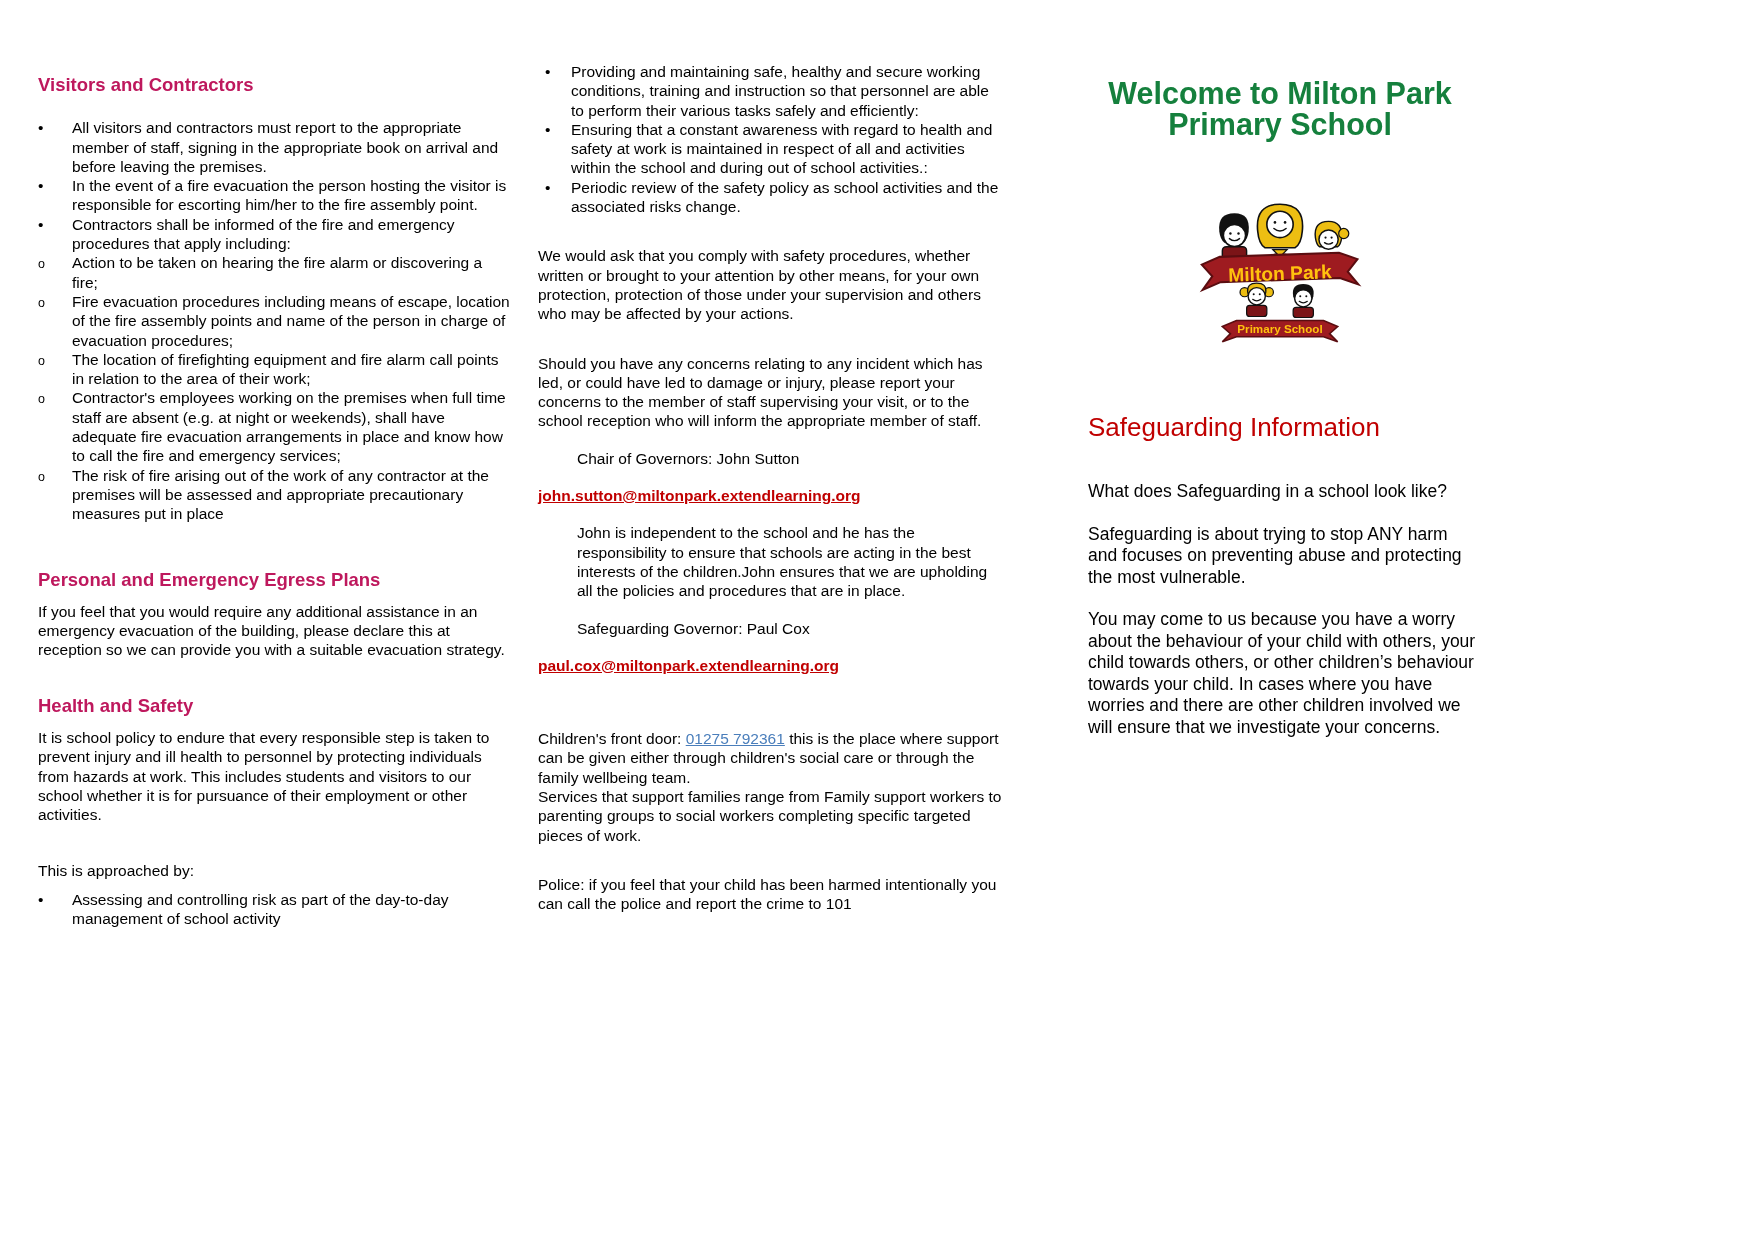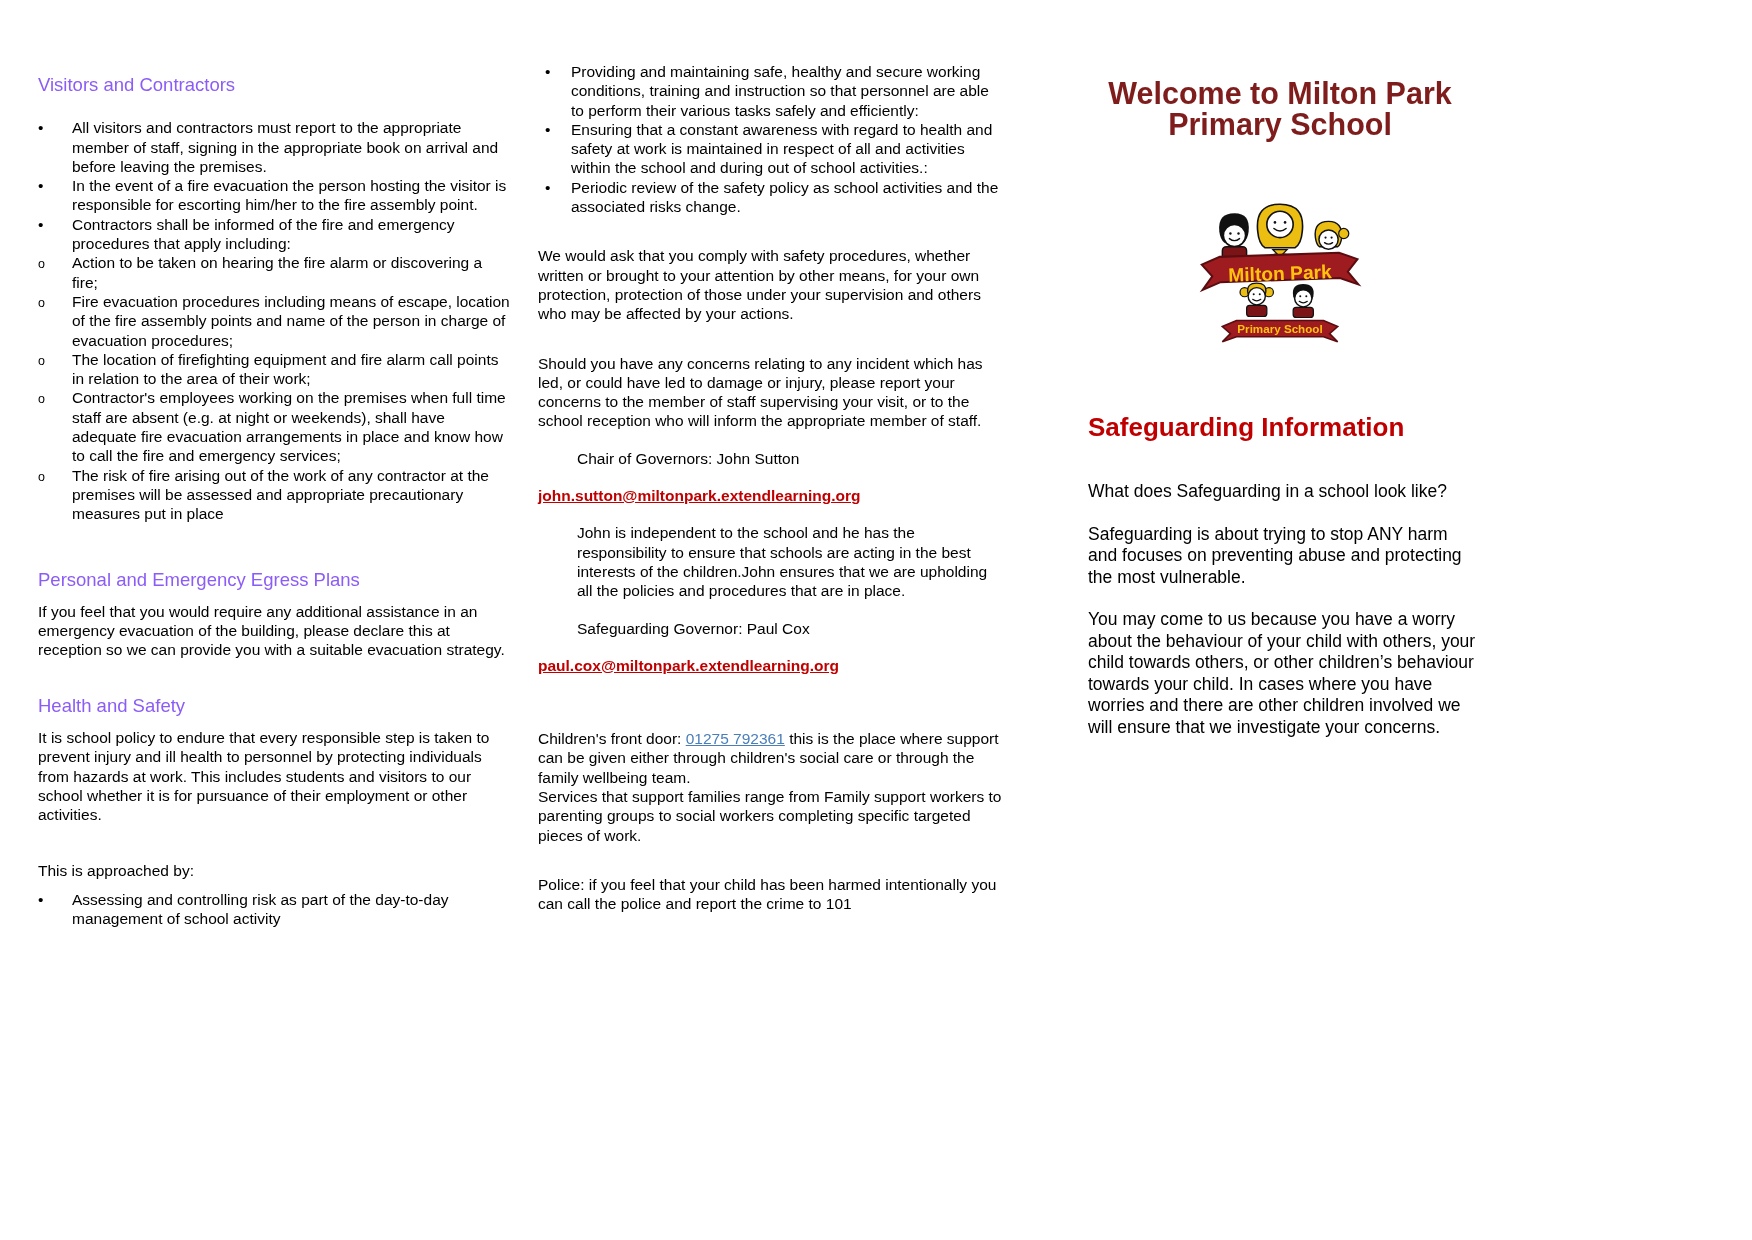--- a/index.html
+++ b/index.html
@@ -11,21 +11,21 @@
     color:#000000;
     overflow:hidden;
   }
   
   .col{position:absolute;top:0;}
   .col1{left:38px;top:75px;width:474px;font-size:15.5px;line-height:19.3px;}
   .col2{left:538px;top:62px;width:466px;font-size:15.5px;line-height:19.3px;}
   .col3{left:1082px;top:78px;width:396px;font-size:17.5px;line-height:21.5px;}
 
   
-  .red-h{color:#8b5cf6;font-weight:normal;}
+  .red-h{color:#be185d;font-weight:bold;}
   .col1 .red-h{font-size:18.5px;margin:0 0 24px 0;}
   .col1 .red-h.mt{margin-top:46px;margin-bottom:13px;}
   .col1 .red-h.mt2{margin-top:36px;margin-bottom:13px;}
   p{margin:0;}
   .gap-sm{margin-top:10px;}
   .gap-md{margin-top:30px;}
   .gap-lg{margin-top:36px;}
 
   
   .li{display:flex;align-items:flex-start;}
@@ -40,25 +40,25 @@
   .email-link{
     display:inline-block;
     color:#c00000;font-weight:bold;text-decoration:underline;
     margin-top:18px;cursor:pointer;
   }
   .plain-line{margin-top:18px;margin-left:39px;}
   .phone-link{color:#4a7ebb;text-decoration:underline;cursor:pointer;}
 
   
   .brochure-title{
-    color:#7f1d1d;font-weight:bold;font-size:30.5px;line-height:1.0;
+    color:#15803d;font-weight:bold;font-size:30.5px;line-height:1.0;
     text-align:center;margin:0;
   }
   .logo-wrap{margin:58px auto 0 auto;width:172px;}
-  .safeguard-h{color:#c00000;font-weight:bold;font-size:26px;line-height:1.1;margin:56px 0 0 6px;}
+  .safeguard-h{color:#c00000;font-weight:normal;font-size:26px;line-height:1.1;margin:56px 0 0 6px;}
   .col3 p{margin-left:6px;}
   .col3 .p1{margin-top:40px;}
   .col3 .p2{margin-top:21px;}
   .col3 .p3{margin-top:21px;}
 </style>
 </head>
 <body>
 
 <div class="page">
 

